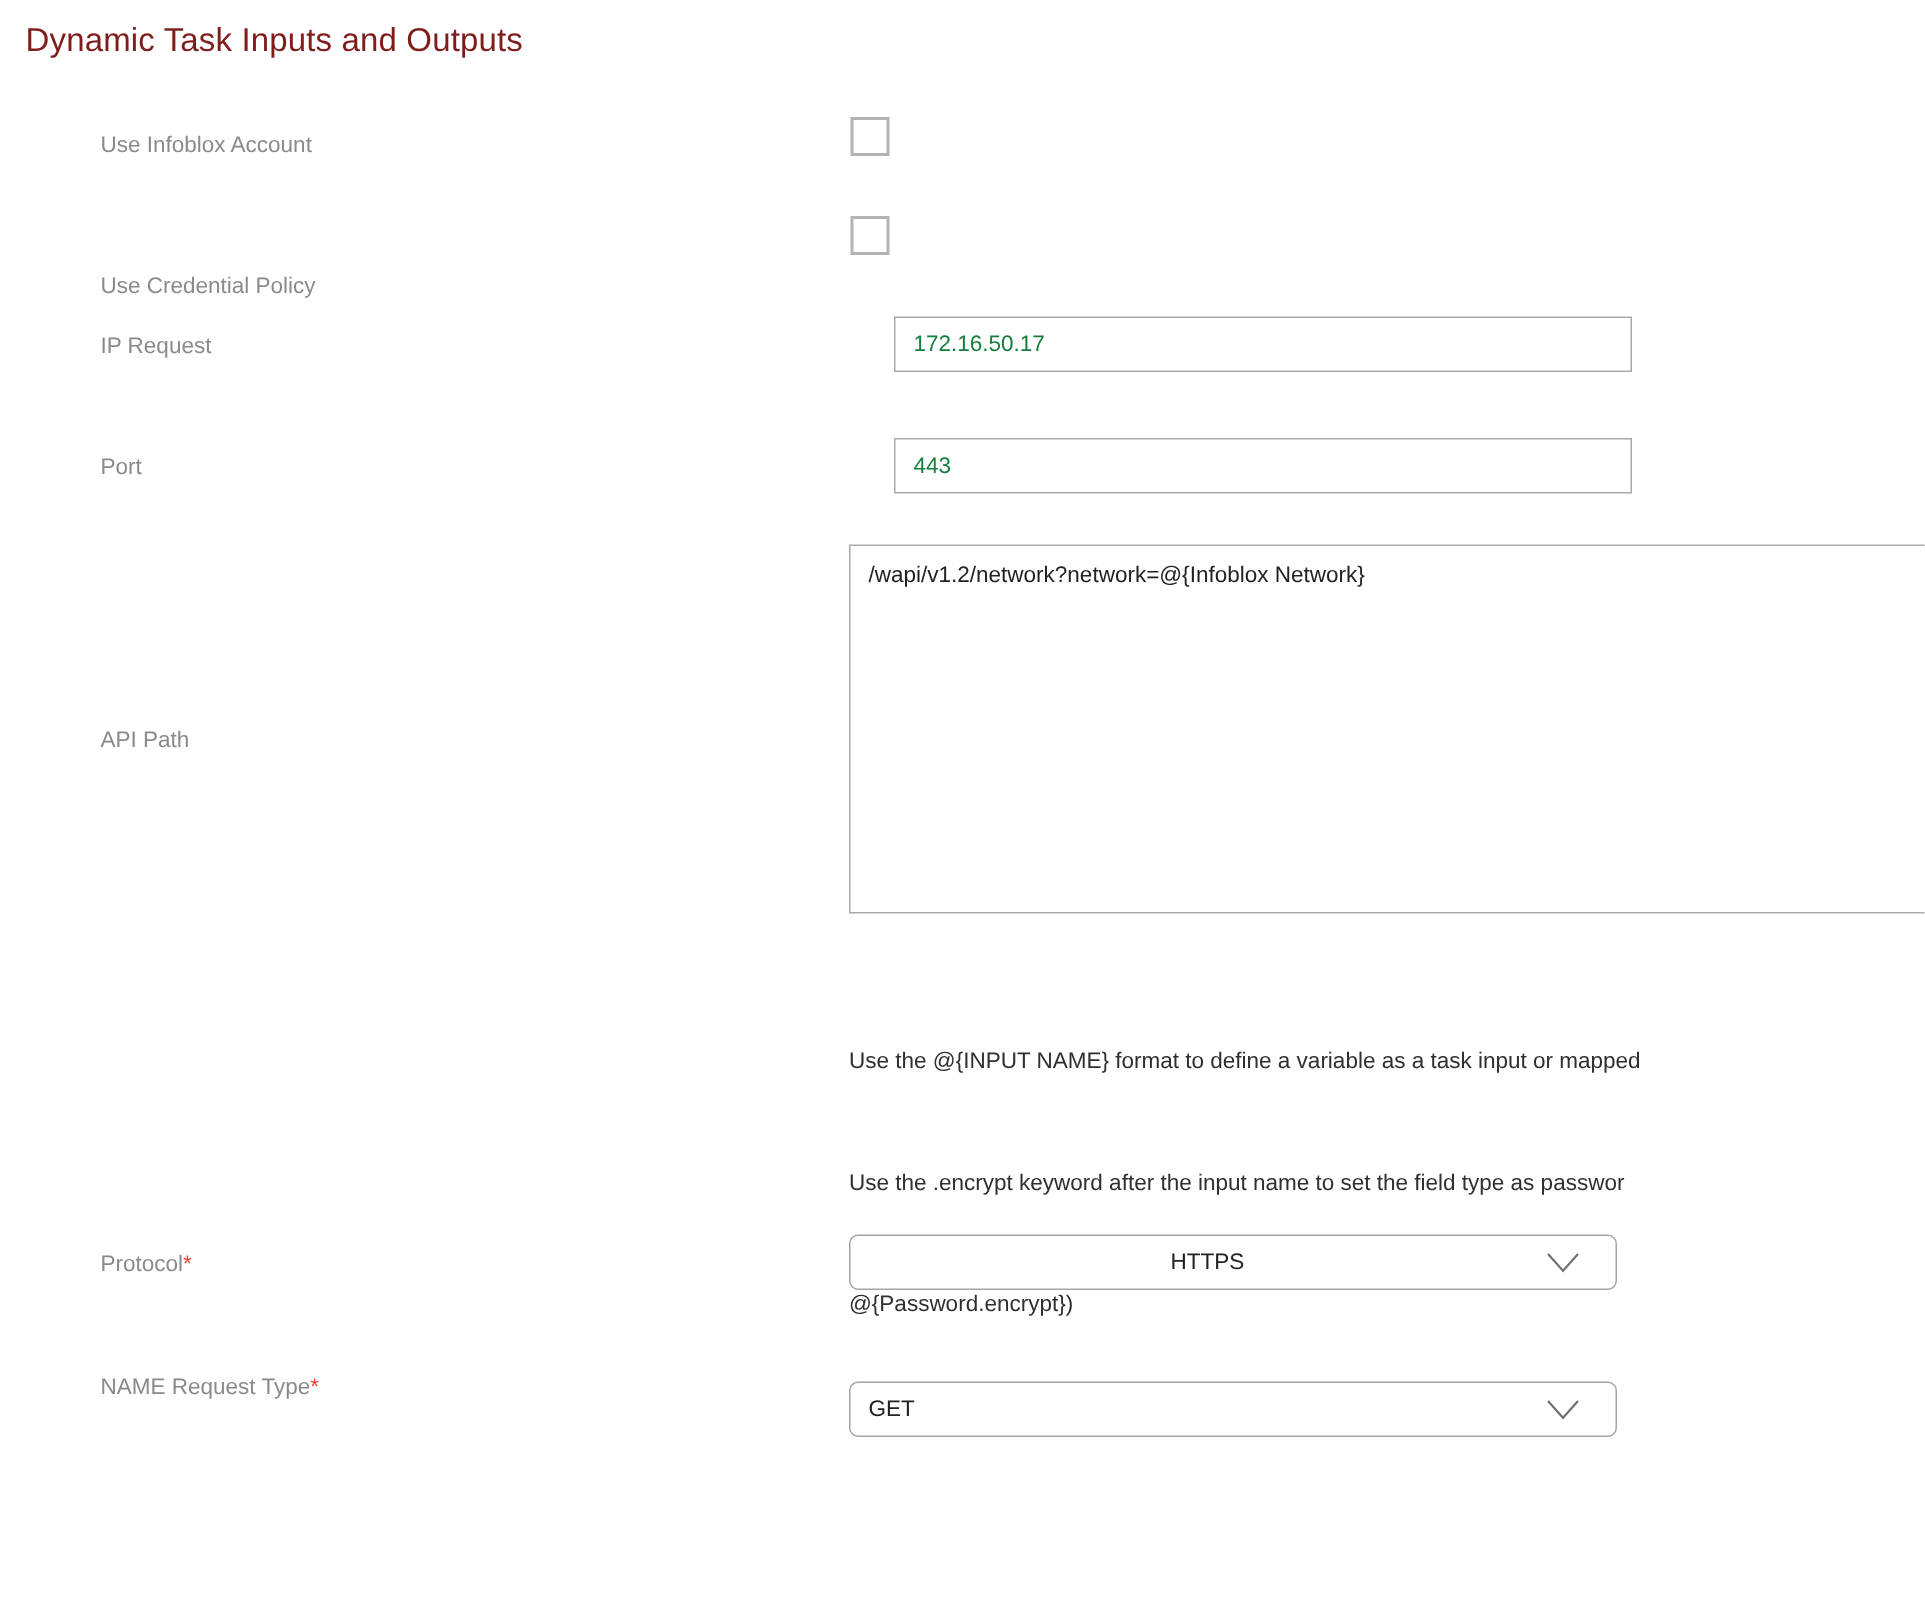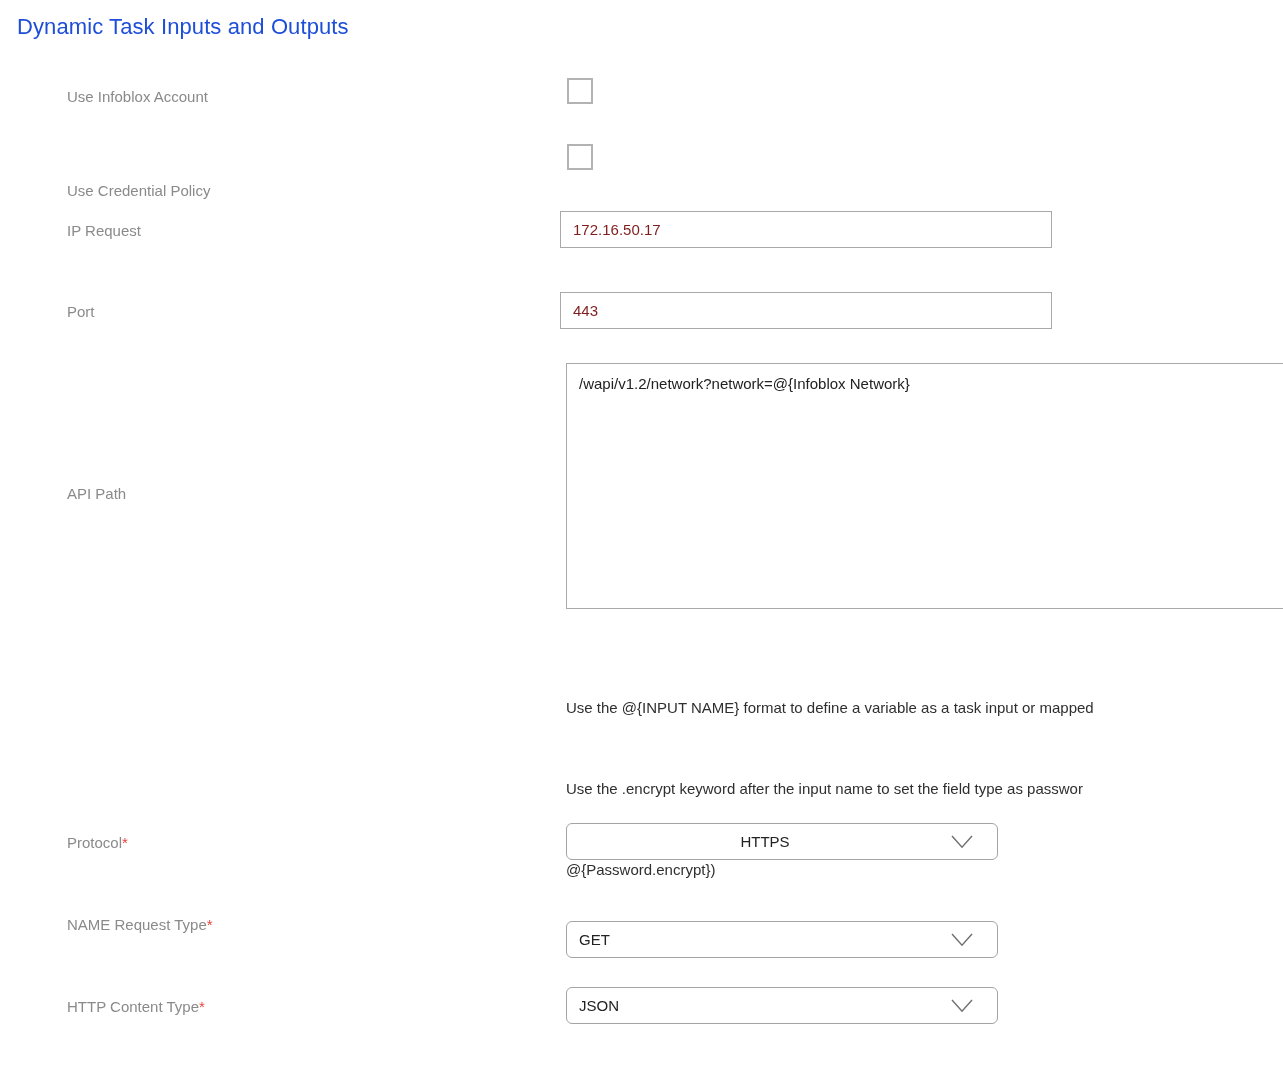--- a/index.html
+++ b/index.html
@@ -23,21 +23,21 @@
     overflow: hidden;
   }
 
   
   .page-title {
     position: absolute;
     left: 17px;
     top: 14px;
     font-size: 22px;
     font-weight: 400;
-    color: #1d4ed8;
+    color: #7f1d1d;
     letter-spacing: 0.1px;
     white-space: nowrap;
   }
 
   
   .form-row {
     position: absolute;
     left: 0;
     width: 1283px;
   }
@@ -62,29 +62,29 @@
     width: 26px;
     height: 26px;
     box-sizing: border-box;
     border: 2px solid #b3b3b3;
     background: #ffffff;
   }
 
   
   .text-input {
     position: absolute;
-    left: 560px;
+    left: 596px;
     width: 492px;
     height: 37px;
     box-sizing: border-box;
     border: 1px solid #a9a9a9;
     background: #ffffff;
     font-family: "Liberation Sans", sans-serif;
     font-size: 15px;
-    color: #7f1d1d;
+    color: #15803d;
     padding: 0 12px;
     line-height: 35px;
     border-radius: 0;
     outline: none;
     white-space: nowrap;
     overflow: hidden;
   }
 
   
   .text-area {
@@ -117,21 +117,21 @@
     color: #2f2f2f;
     line-height: 27px;
     white-space: pre;
     overflow: hidden;
   }
 
   
   .select-box {
     position: absolute;
     left: 566px;
-    width: 432px;
+    width: 512px;
     height: 37px;
     box-sizing: border-box;
     border: 1px solid #a4a4a4;
     border-radius: 6px;
     background: #ffffff;
     display: flex;
     align-items: center;
     padding: 0 12px;
   }
   .select-value {
@@ -206,27 +206,14 @@
     <div class="select-box" style="top:0px;margin-top:16px;">
       <span class="select-value">GET</span>
       <span class="chevron">
         <svg width="22" height="14" viewBox="0 0 22 14">
           <path d="M1 1 L11 12.2 L21 1" fill="none" stroke="#6f6f6f" stroke-width="1.4"></path>
         </svg>
       </span>
     </div>
   </div>
 
-  <div class="form-row" style="top:987px;height:40px;">
-    <div class="field-label" style="top:11px;">
-      <span>HTTP Content Type</span><span class="req-star">*</span>
-    </div>
-    <div class="select-box" style="top:0px;">
-      <span class="select-value">JSON</span>
-      <span class="chevron">
-        <svg width="22" height="14" viewBox="0 0 22 14">
-          <path d="M1 1 L11 12.2 L21 1" fill="none" stroke="#6f6f6f" stroke-width="1.4"></path>
-        </svg>
-      </span>
-    </div>
-  </div>
 
 </div>
 
 </body></html>

